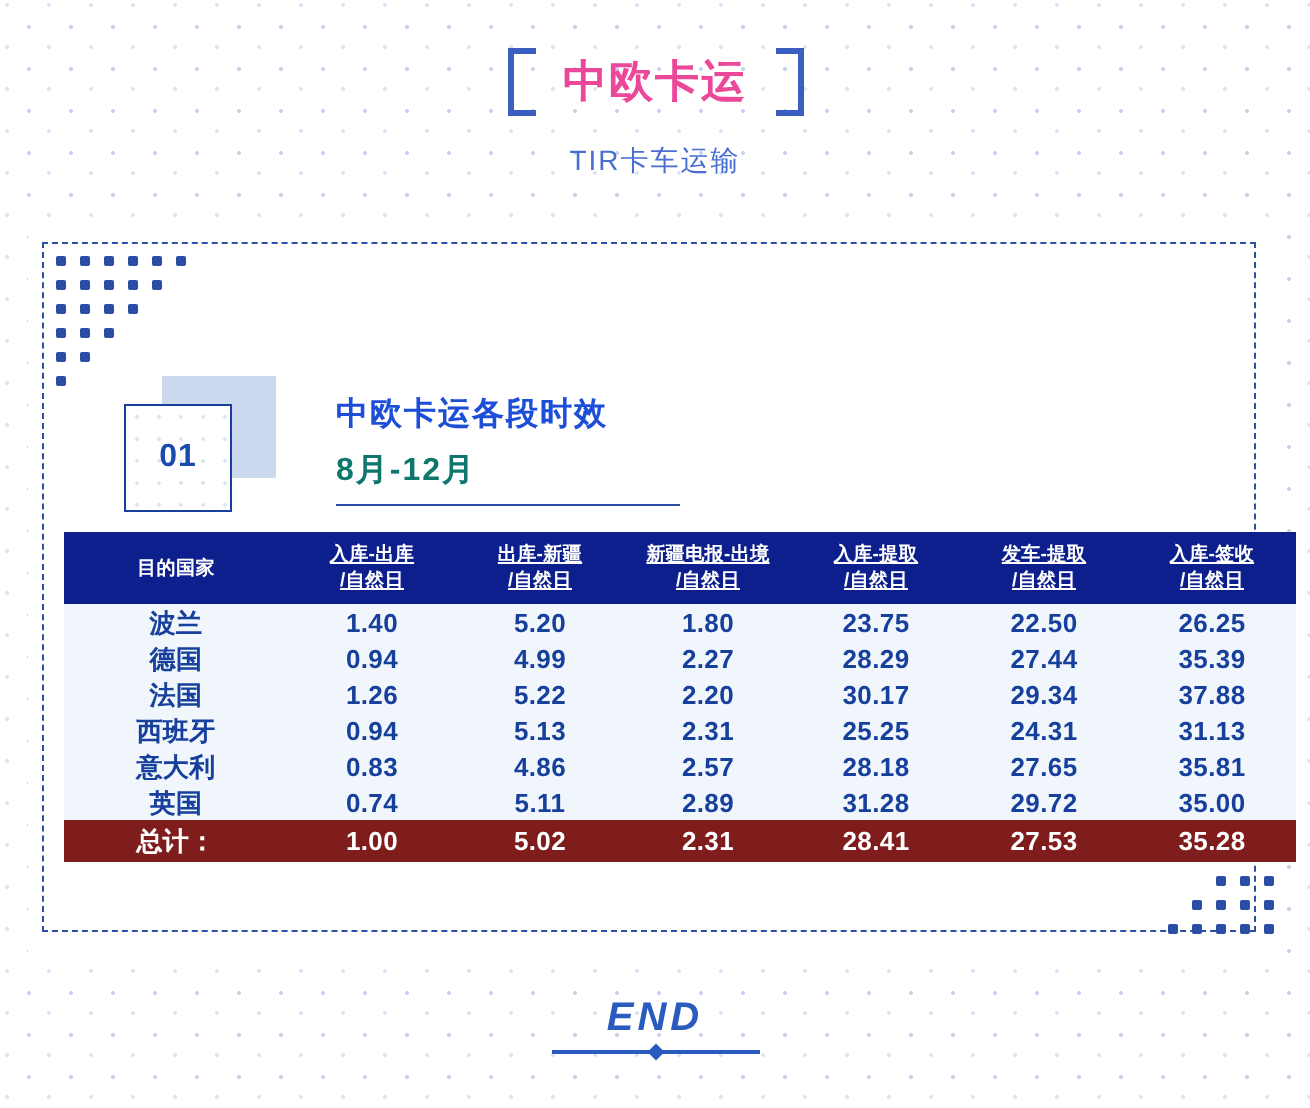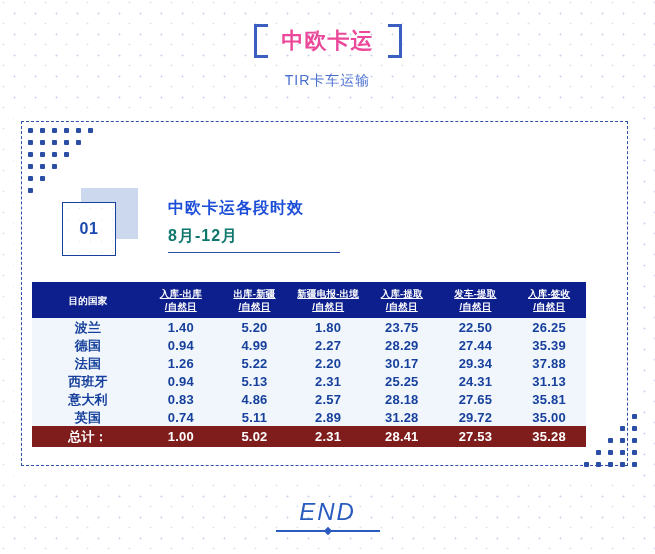--- a/index.html
+++ b/index.html
@@ -77,41 +77,41 @@
     background-size:11px 11px;
   }
   .badge-num{font-size:16px;font-weight:bold;color:#1a49b0;letter-spacing:0.5px;}
   
   .sec-head{position:absolute;left:168px;top:196px;width:180px;}
   .sec-line1{font-size:16px;font-weight:bold;color:#1d4ed8;letter-spacing:1px;line-height:24px;}
   .sec-line2{font-size:16px;font-weight:bold;color:#0f766e;letter-spacing:1px;line-height:24px;margin-top:4px;}
   .sec-rule{margin-top:4px;width:172px;height:1.4px;background:#2a4ea6;}
   
   .tbl{
-    position:absolute;left:32px;top:266px;width:554px;
-    border-collapse:collapse;table-layout:fixed;margin-top:16px;
+    position:absolute;left:32px;top:266px;width:616px;
+    border-collapse:collapse;table-layout:fixed;
   }
   .tbl th{
     background:#0d1f8c;color:#ffffff;font-size:9.5px;font-weight:bold;
     padding:5px 0 5px 0;vertical-align:middle;line-height:13px;
     letter-spacing:0.2px;
   }
   .tbl th .l2{display:block;}
   .tbl td{
     background:#f0f6fc;color:#16409b;font-size:13px;font-weight:bold;
     padding:2.5px 0;line-height:13px;letter-spacing:0.2px;
   }
   .tbl tr.total td{background:#7f1d1d;color:#ffffff;padding:4px 0;}
   .c-name{text-align:center;width:112px;}
   .c-val{text-align:center;}
   .th-name{text-align:center;}
   .th-val{text-align:center;text-decoration:underline;}
   
   .endmark{position:absolute;left:50%;top:498px;transform:translateX(-50%);text-align:center;}
-  .end-text{font-size:24px;font-weight:normal;font-style:italic;color:#2a5bbf;letter-spacing:2px;}
+  .end-text{font-size:20px;font-weight:bold;font-style:italic;color:#2a5bbf;letter-spacing:2px;}
   .end-rule{position:relative;width:104px;height:1.6px;background:#2a5bbf;margin:4px auto 0;}
   .end-rule::after{
     content:"";position:absolute;left:50%;top:-2.2px;transform:translateX(-50%) rotate(45deg);
     width:6px;height:6px;background:#2a5bbf;
   }
 </style>
 </head>
 <body>
 
 <div id="page"></div>

